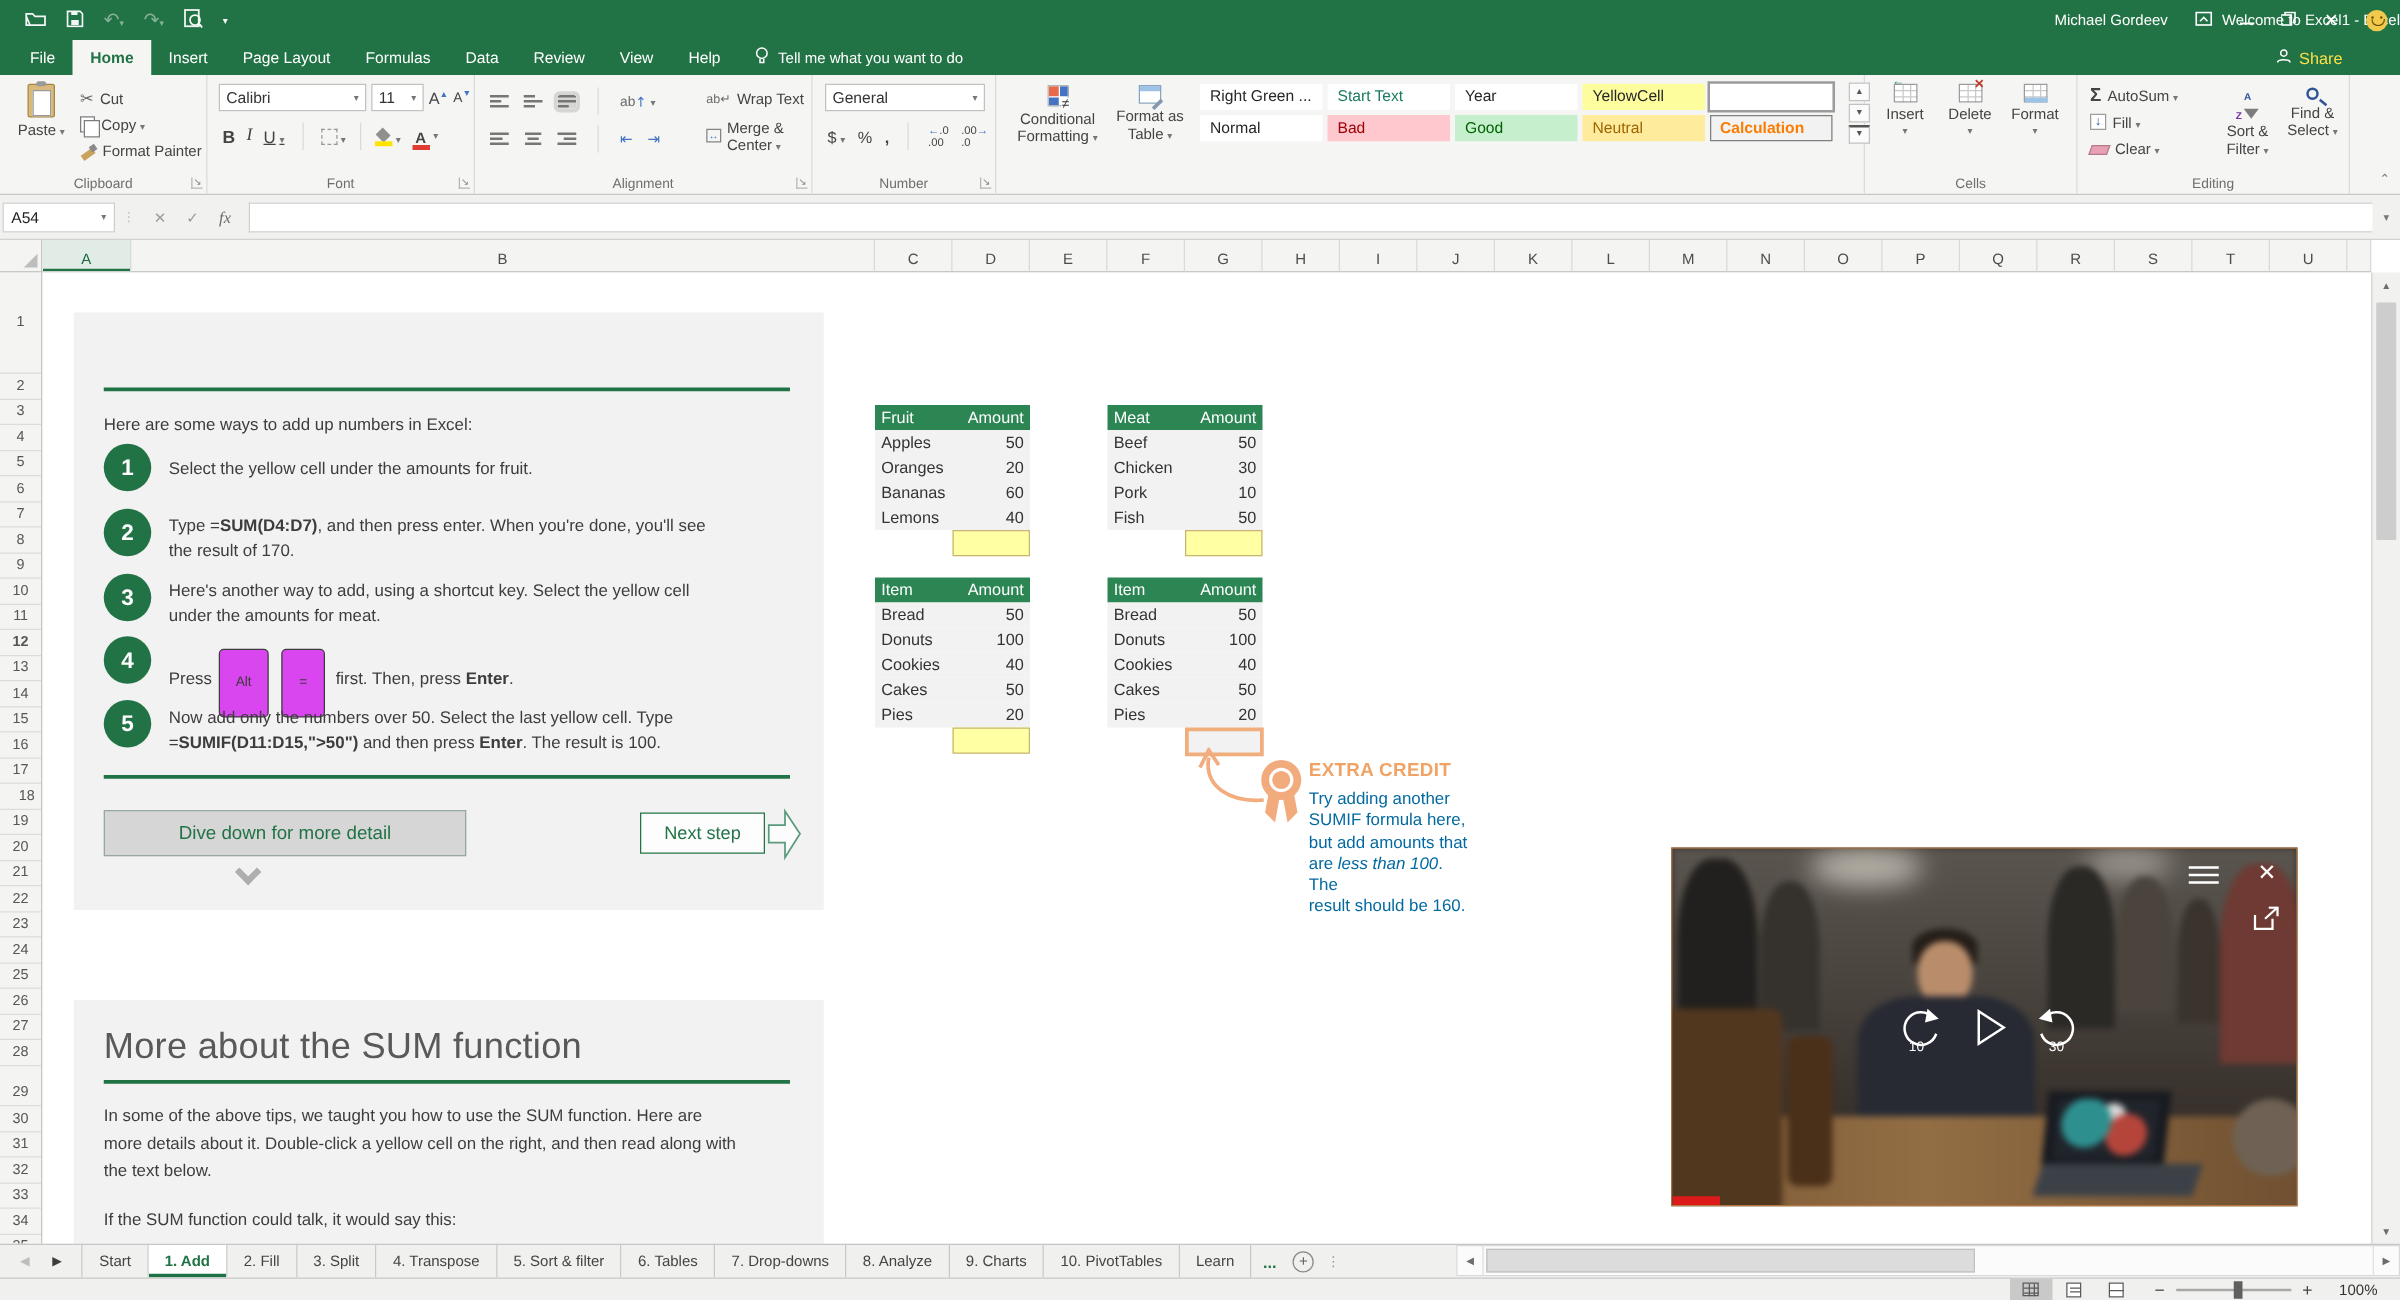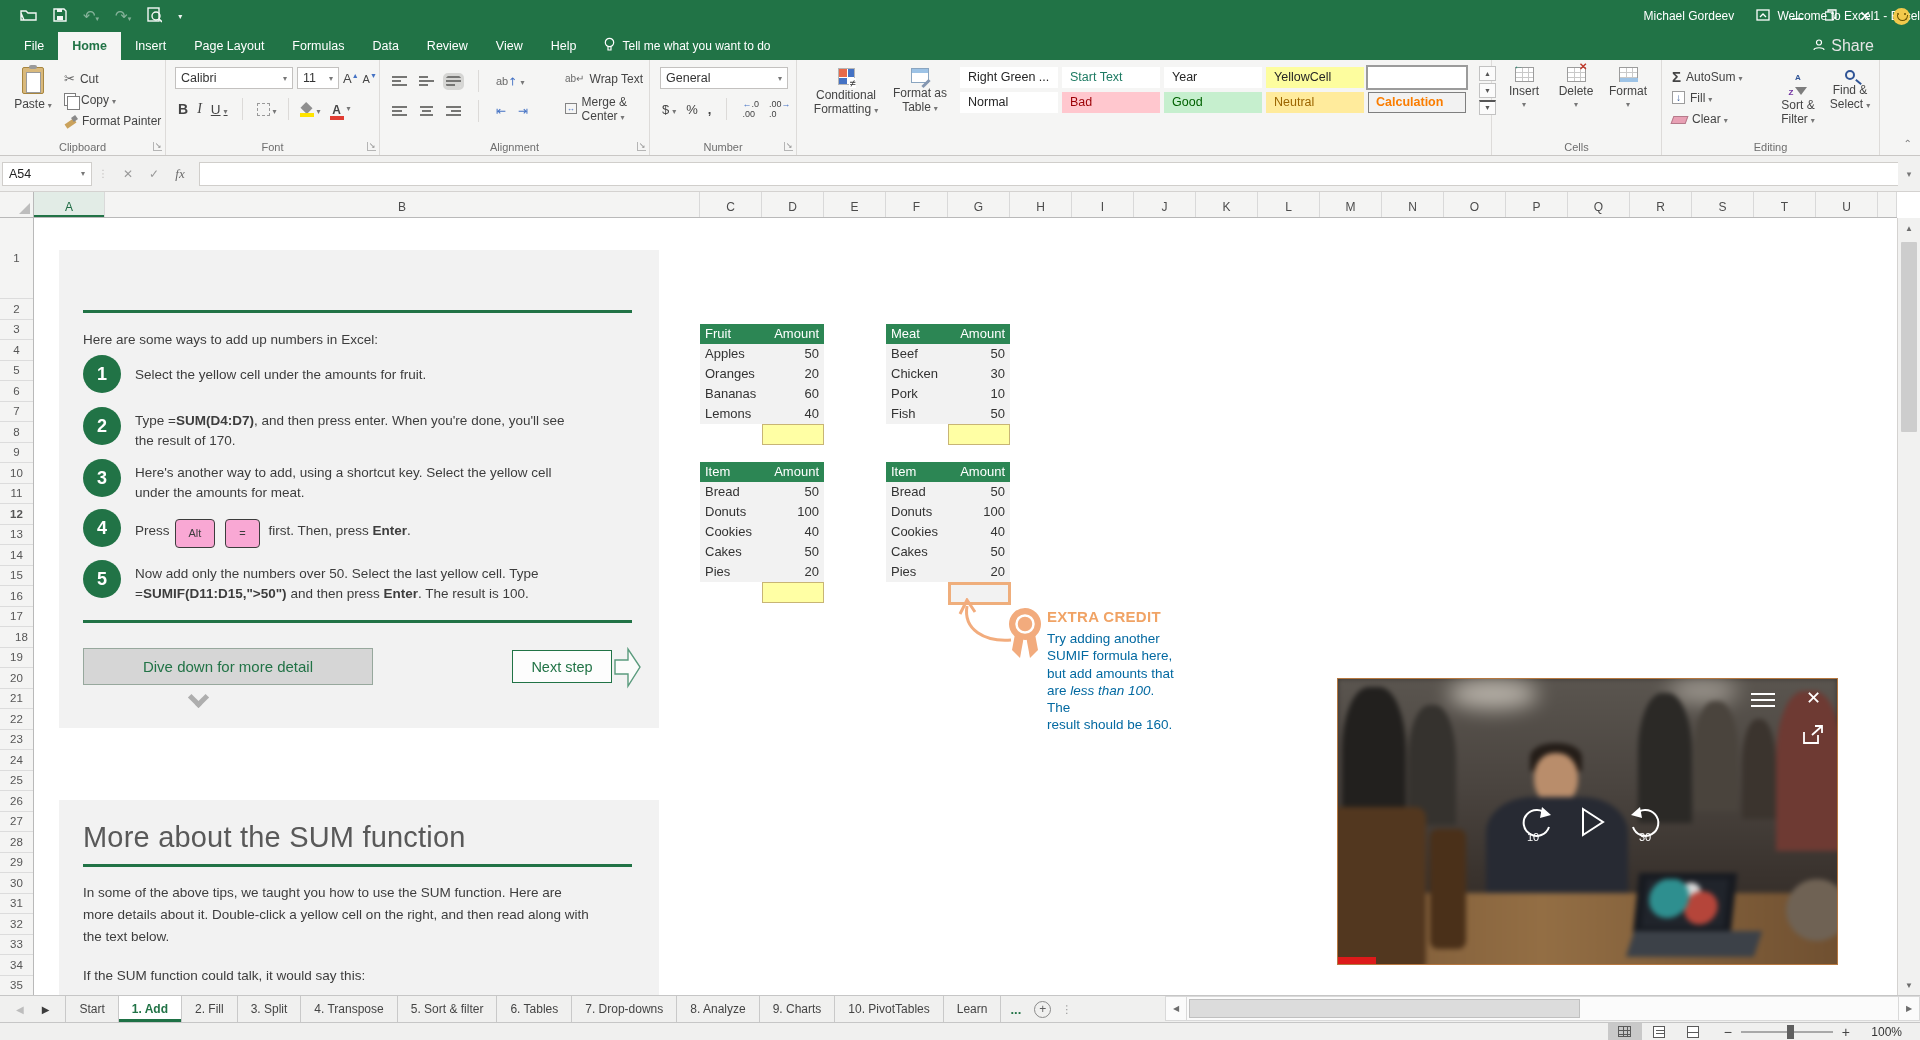--- a/index.html
+++ b/index.html
@@ -18,21 +18,21 @@
   .winbtn{color:#fff;font-size:12px;line-height:1;display:inline-block}
   #smiley{width:17px;height:17px;border-radius:50%;background:#f2c94c;position:relative}
   #smiley:before{content:"";position:absolute;left:4px;top:5px;width:2px;height:2px;background:#6b5200;border-radius:50%;box-shadow:7px 0 0 #6b5200}
   #smiley:after{content:"";position:absolute;left:4px;top:7px;width:9px;height:5px;border:1.5px solid #6b5200;border-top:none;border-radius:0 0 8px 8px}
 
   
   #tabrow{position:absolute;left:0;top:32px;width:1920px;height:28px;background:#217346;display:flex;align-items:stretch}
   .rtab{color:#fff;font-size:12.5px;padding:0 14px;display:flex;align-items:center;cursor:default}
   .rtab.active{background:#f5f5f4;color:#217346;font-weight:bold}
   #tellme{display:flex;align-items:center;gap:7px;color:#fff;font-size:12px;margin-left:14px}
-  #share{position:absolute;right:46px;top:0;height:28px;display:flex;align-items:center;gap:6px;color:#e5e5e5;font-size:16px}
+  #share{position:absolute;right:46px;top:0;height:28px;display:flex;align-items:center;gap:6px;color:#fde047;font-size:13px}
 
   
   #ribbon{position:absolute;left:0;top:60px;width:1920px;height:96px;background:#f5f5f4;border-bottom:1px solid #c9c7c5}
   .rgroup{position:absolute;top:0;height:95px;border-right:1px solid #dddbd9}
   .rg-label{position:absolute;bottom:2px;left:0;right:0;text-align:center;font-size:11px;color:#6e6e6e}
   .launcher{position:absolute;right:3px;bottom:4px;font-size:8px;color:#8a8a8a;border:1px solid #b5b5b5;border-top:none;border-right:none;width:9px;height:9px;line-height:8px;text-align:center}
   .rbtn-lbl{font-size:12px;color:#444}
   .dd:after{content:"▾";font-size:8px;color:#777;margin-left:3px}
   .two-line{font-size:12px;color:#444;text-align:center;line-height:14px}
   .rsmall{display:flex;align-items:center;gap:5px;height:21px}
@@ -107,21 +107,21 @@
   #vscroll .down{position:absolute;bottom:0;left:0;right:0}
 
   
   #sheet{position:absolute;left:34px;top:218px;width:1863px;height:777px;background:#fff;overflow:hidden}
   .panel{position:absolute;background:#f2f2f2}
   .sheet-h1{font-size:29px;font-weight:300;color:#595959;letter-spacing:.2px}
   .grule{background:#217346;height:3px}
   .body-txt{font-size:13.5px;color:#3d3d3d;line-height:20px}
   .step-circle{position:absolute;width:38px;height:38px;border-radius:50%;background:#217346;color:#fff;font-size:18px;font-weight:bold;display:flex;align-items:center;justify-content:center}
   .step-text{position:absolute;width:482px;font-size:13.5px;color:#3d3d3d;line-height:20px}
-  .key{display:inline-block;border:1px solid #3c3c3c;border-radius:4px;background:#f9a8d4;padding:4px 13px;font-size:11px;line-height:19px;margin:0 5px;vertical-align:-2px}
+  .key{display:inline-block;border:1px solid #3c3c3c;border-radius:4px;background:#d946ef;padding:17px 13px;font-size:11px;line-height:19px;margin:0 5px;vertical-align:-2px}
   #dive-btn{position:absolute;left:24px;top:398px;width:290px;height:37px;background:#d6d6d6;border:1px solid #97a89d;color:#217346;font-size:15px;display:flex;align-items:center;justify-content:center}
   #dive-chevron{position:absolute;left:132px;top:440px;width:15px;height:15px;border-right:5px solid #aeaeae;border-bottom:5px solid #aeaeae;transform:rotate(45deg)}
   #next-btn{position:absolute;left:453px;top:400px;width:100px;height:33px;background:#fdfdfd;border:1px solid #217346;color:#217346;font-size:14.5px;display:flex;align-items:center;justify-content:center}
   
   .xtable{position:absolute;width:124px;font-size:13px}
   .xt-head{display:flex;height:20px;background:#2c8654;color:#fff;line-height:20px}
   .xt-row{display:flex;height:20px;background:#f2f2f2;line-height:20px;color:#333}
   .c-l{width:62px;padding-left:5px}
   .c-r{width:62px;text-align:right;padding-right:5px}
   .yellow-cell{position:absolute;width:62px;height:21px;background:#ffffa4;border:1px solid #c8b575}
@@ -480,21 +480,21 @@
     <div class="rowhead" style="height: 20.5px;">19</div>
     <div class="rowhead" style="height: 20.5px;">20</div>
     <div class="rowhead" style="height: 20.5px;">21</div>
     <div class="rowhead" style="height: 20.5px;">22</div>
     <div class="rowhead" style="height: 20.5px;">23</div>
     <div class="rowhead" style="height: 20.5px;">24</div>
     <div class="rowhead" style="height: 20.5px;">25</div>
     <div class="rowhead" style="height: 20.5px;">26</div>
     <div class="rowhead" style="height: 20.5px;">27</div>
     <div class="rowhead" style="height: 20.5px;">28</div>
-    <div class="rowhead" style="height: 20.5px;">29</div>
+    <div class="rowhead" style="height: 20.5px; margin-top: 12px;">29</div>
     <div class="rowhead" style="height: 20.5px;">30</div>
     <div class="rowhead" style="height: 20.5px;">31</div>
     <div class="rowhead" style="height: 20.5px;">32</div>
     <div class="rowhead" style="height: 20.5px;">33</div>
     <div class="rowhead" style="height: 20.5px;">34</div>
     <div class="rowhead" style="height: 20.5px;">35</div>
   </div>
 
 <div id="sheet">
 

